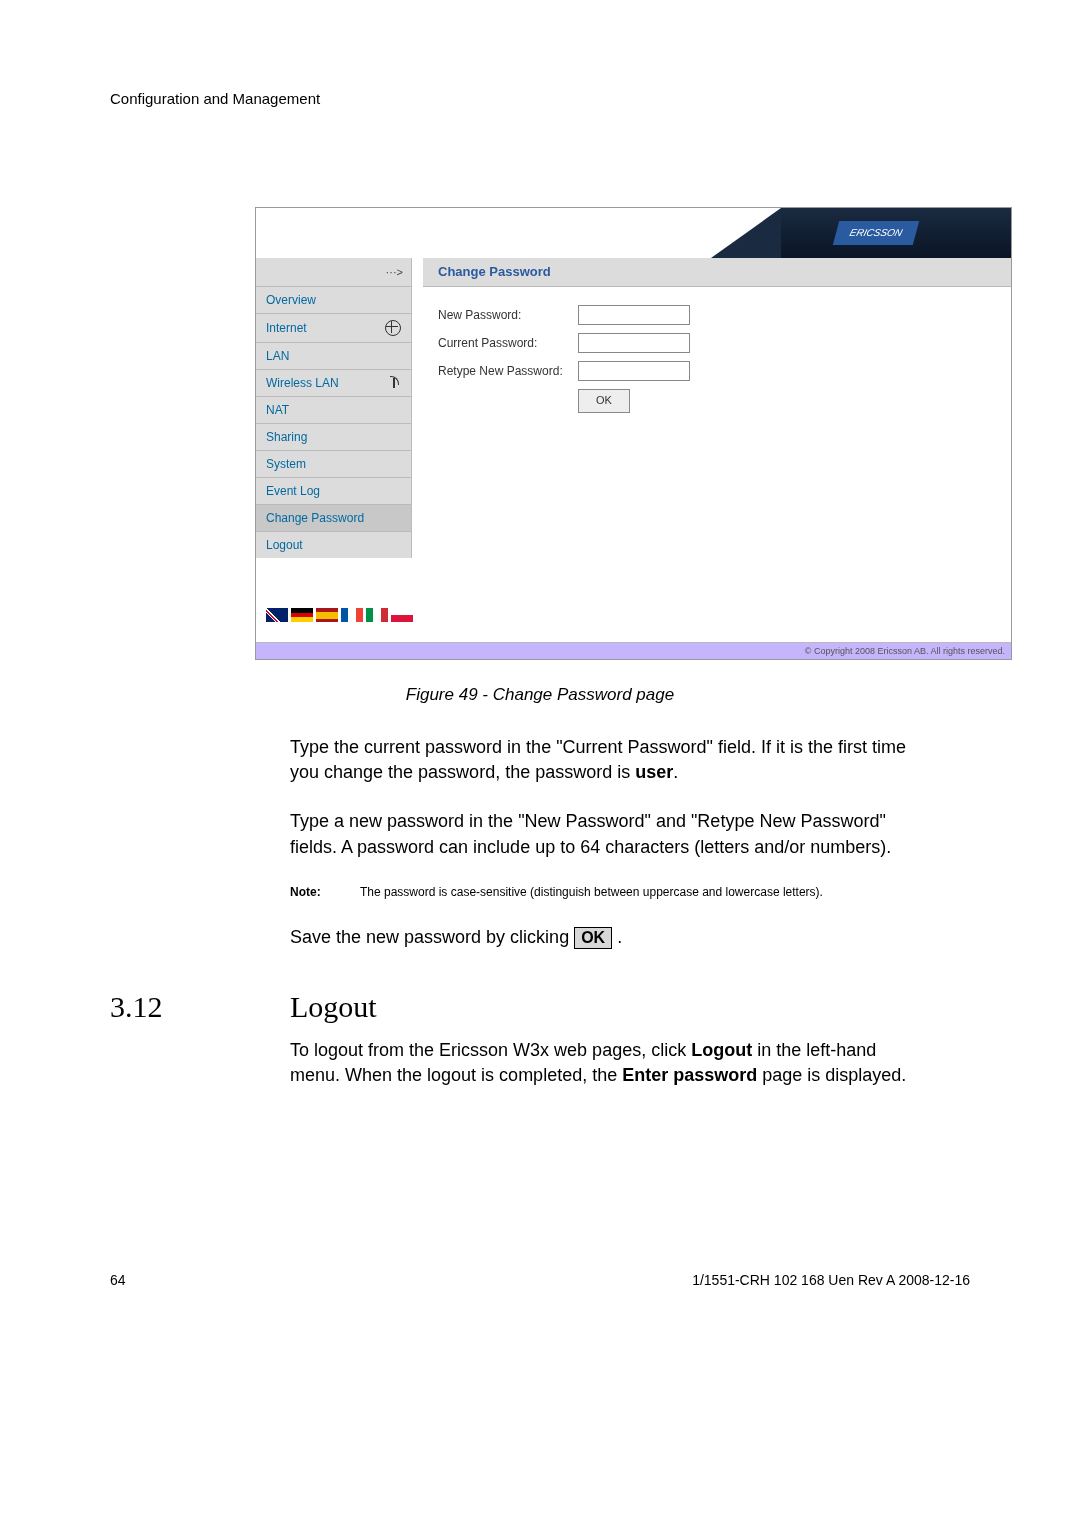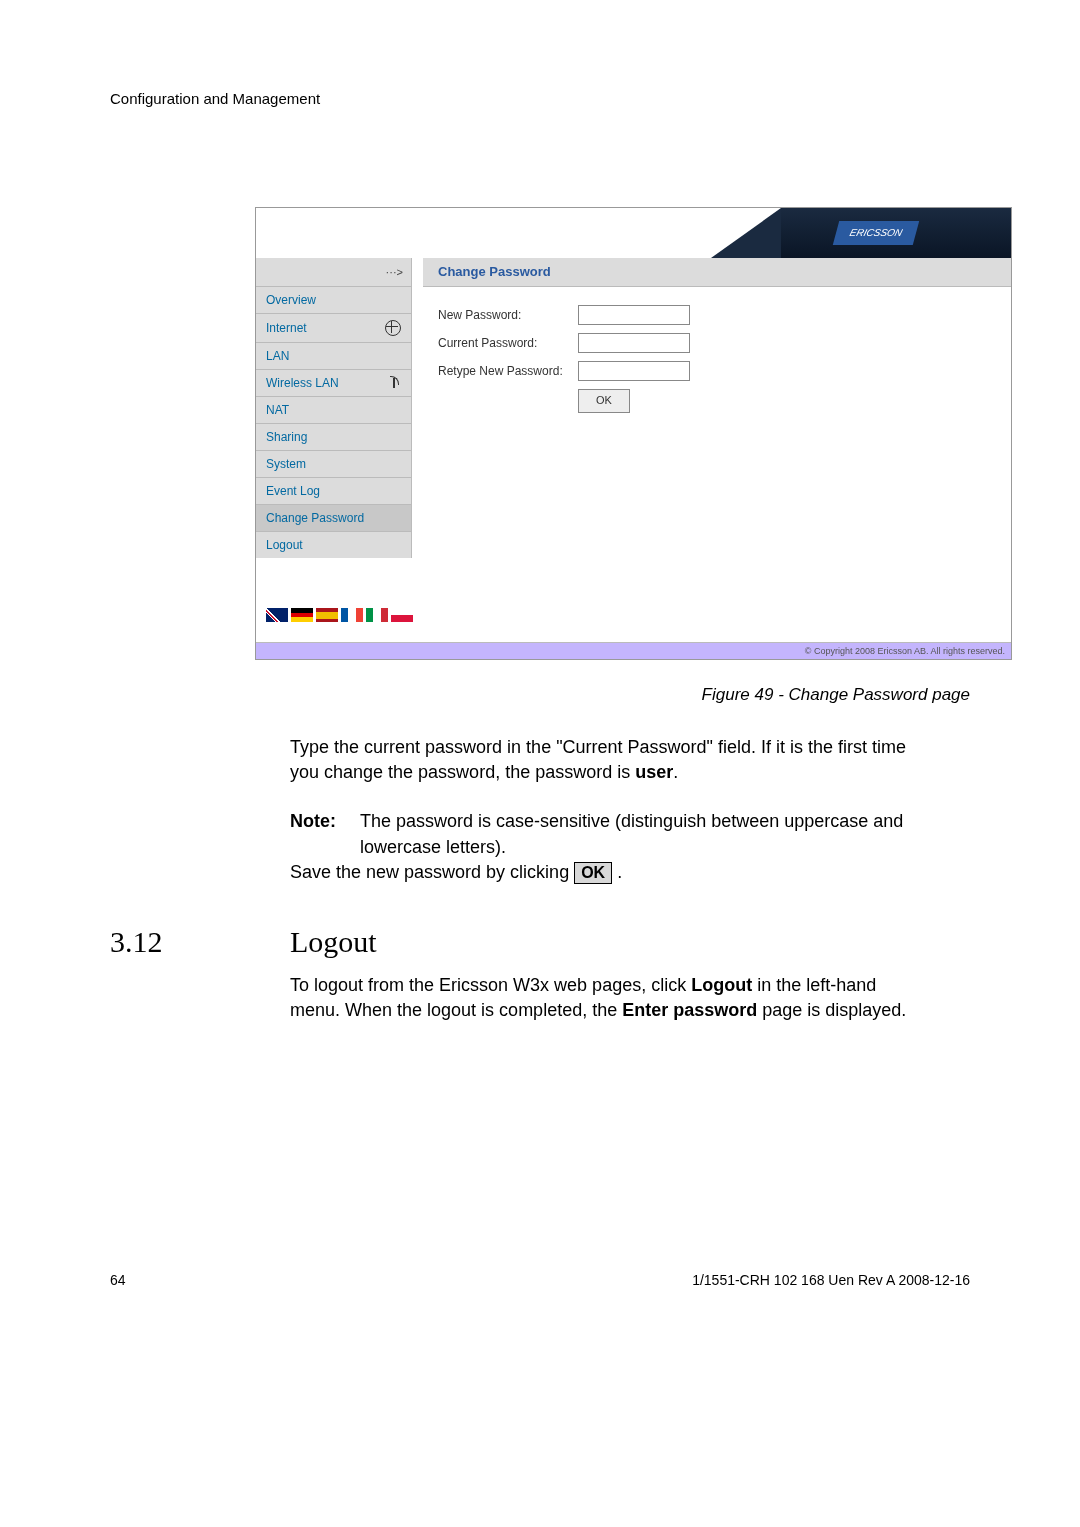--- a/index.html
+++ b/index.html
@@ -215,39 +215,40 @@
   }
   .ss-footer {
     border-top: 1px solid #bbb;
     background: #c4b5fd;
     font-size: 9px;
     color: #555;
     text-align: right;
     padding: 3px 6px;
   }
   .caption {
-    text-align: right;
+    text-align: center;
     font-style: italic;
     font-size: 17px;
     margin: 25px 0 30px 0;
   }
   .body-text {
     margin-left: 180px;
     margin-right: 60px;
     font-size: 18px;
     line-height: 1.4;
     margin-bottom: 24px;
   }
   .body-text b { font-weight: bold; }
   .note-row {
     margin-left: 180px;
     margin-right: 60px;
-    font-size: 18px;
+    font-size: 12px;
     line-height: 1.4;
     display: flex;
+    margin-bottom: 24px;
   }
   .note-label {
     font-weight: bold;
     width: 70px;
     flex-shrink: 0;
   }
   .ok-pill {
     display: inline-block;
     border: 1px solid #000;
     background: #d8d8d8;
@@ -364,20 +365,21 @@
     </div>
     <div class="ss-footer">© Copyright 2008 Ericsson AB. All rights reserved.</div>
   </div>
 
   <div class="caption">Figure 49 - Change Password page</div>
 
   <div class="body-text">
     <span>Type the current password in the "Current Password" field. If it is the first time you change the password, the password is </span><b>user</b><span>.</span>
   </div>
 
+  <div class="body-text">Type a new password in the "New Password" and "Retype New Password" fields. A password can include up to 64 characters (letters and/or numbers).</div>
 
   <div class="note-row">
     <div class="note-label">Note:</div>
     <div>The password is case-sensitive (distinguish between uppercase and lowercase letters).</div>
   </div>
 
   <div class="body-text">
     <span>Save the new password by clicking </span><span class="ok-pill">OK</span><span> .</span>
   </div>
 

